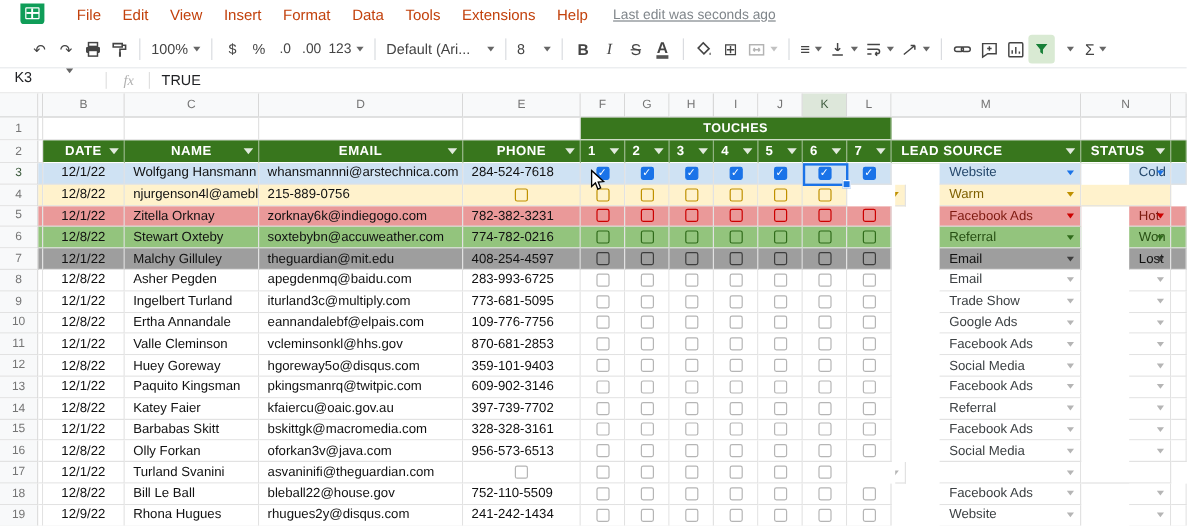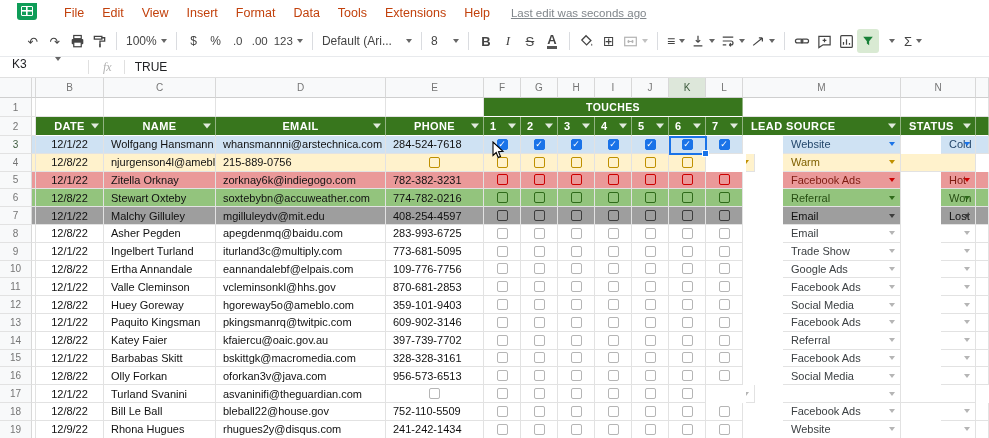--- a/index.html
+++ b/index.html
@@ -503,21 +503,21 @@
             <span class="dd-label">Won</span>
             <i class="ddcaret"></i>
           </div>
     <div class="cell"></div>
   </div>
         <div class="grid-row data-row t-gray">
     <div class="cell gutter">7</div>
     <div class="cell"></div>
     <div class="cell c-date">12/1/22</div>
     <div class="cell c-text">Malchy Gilluley</div>
-    <div class="cell c-text">mgilluleydv@mit.edu</div>
+    <div class="cell c-text">theguardian@mit.edu</div>
     <div class="cell c-text">408-254-4597</div>
     <div class="cell c-check">
             <span class="checkbox"></span>
           </div>
           <div class="cell c-check">
             <span class="checkbox"></span>
           </div>
           <div class="cell c-check">
             <span class="checkbox"></span>
           </div>
@@ -693,21 +693,21 @@
             <span class="dd-label"></span>
             <i class="ddcaret"></i>
           </div>
     <div class="cell"></div>
   </div>
         <div class="grid-row data-row t-none">
     <div class="cell gutter">12</div>
     <div class="cell"></div>
     <div class="cell c-date">12/8/22</div>
     <div class="cell c-text">Huey Goreway</div>
-    <div class="cell c-text">hgoreway5o@ameblo.com</div>
+    <div class="cell c-text">hgoreway5o@disqus.com</div>
     <div class="cell c-text">359-101-9403</div>
     <div class="cell c-check">
             <span class="checkbox"></span>
           </div>
           <div class="cell c-check">
             <span class="checkbox"></span>
           </div>
           <div class="cell c-check">
             <span class="checkbox"></span>
           </div>

